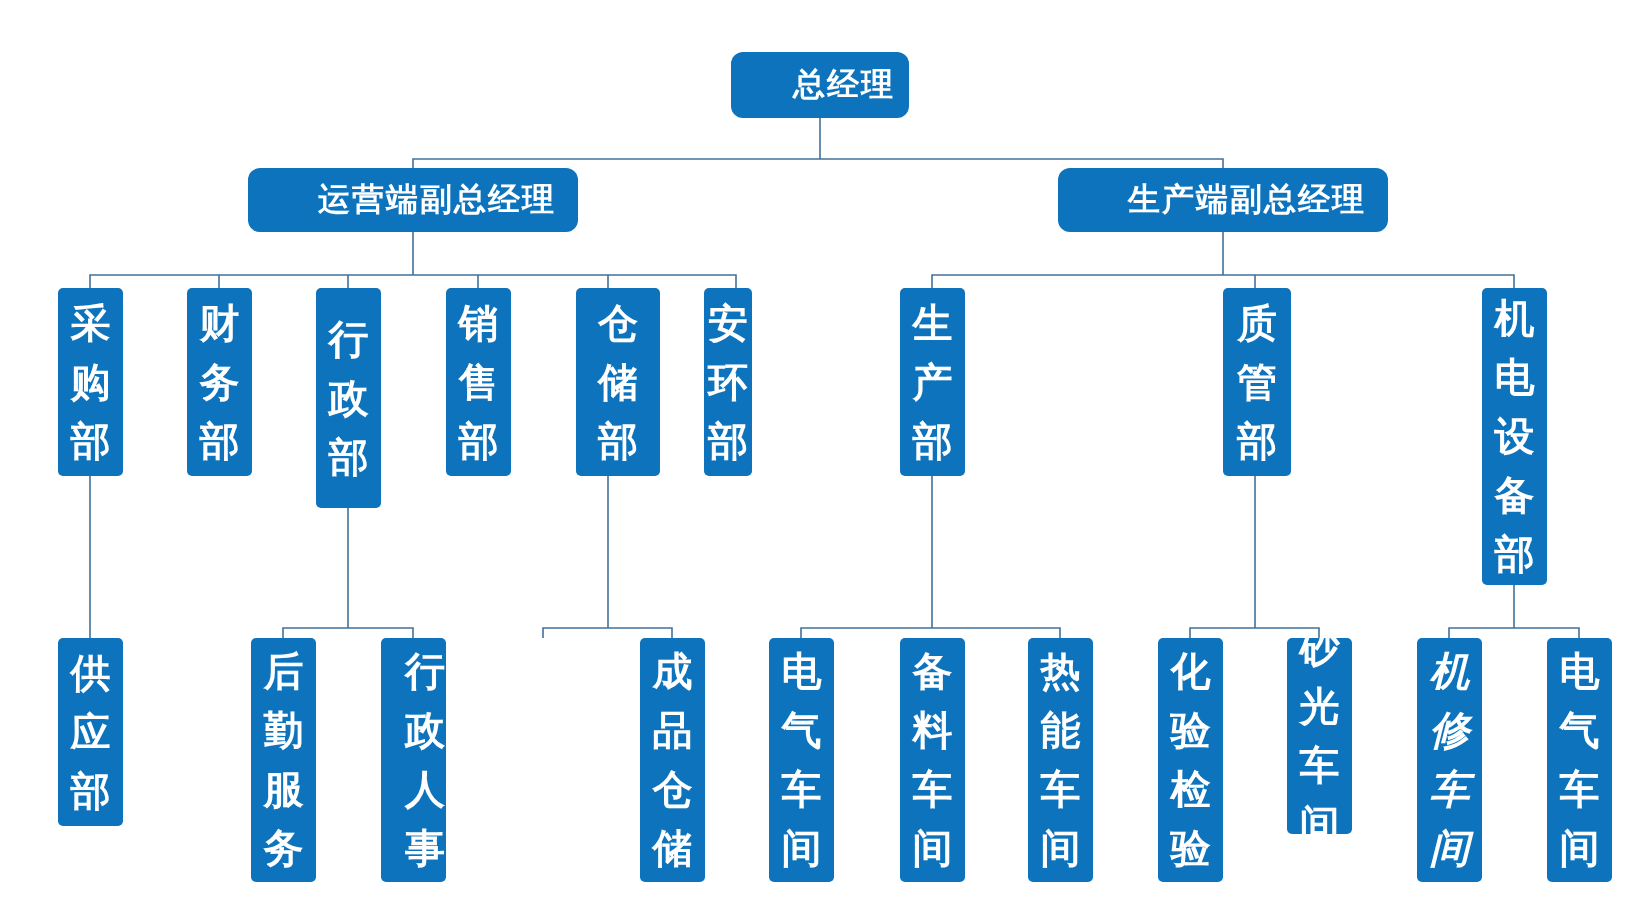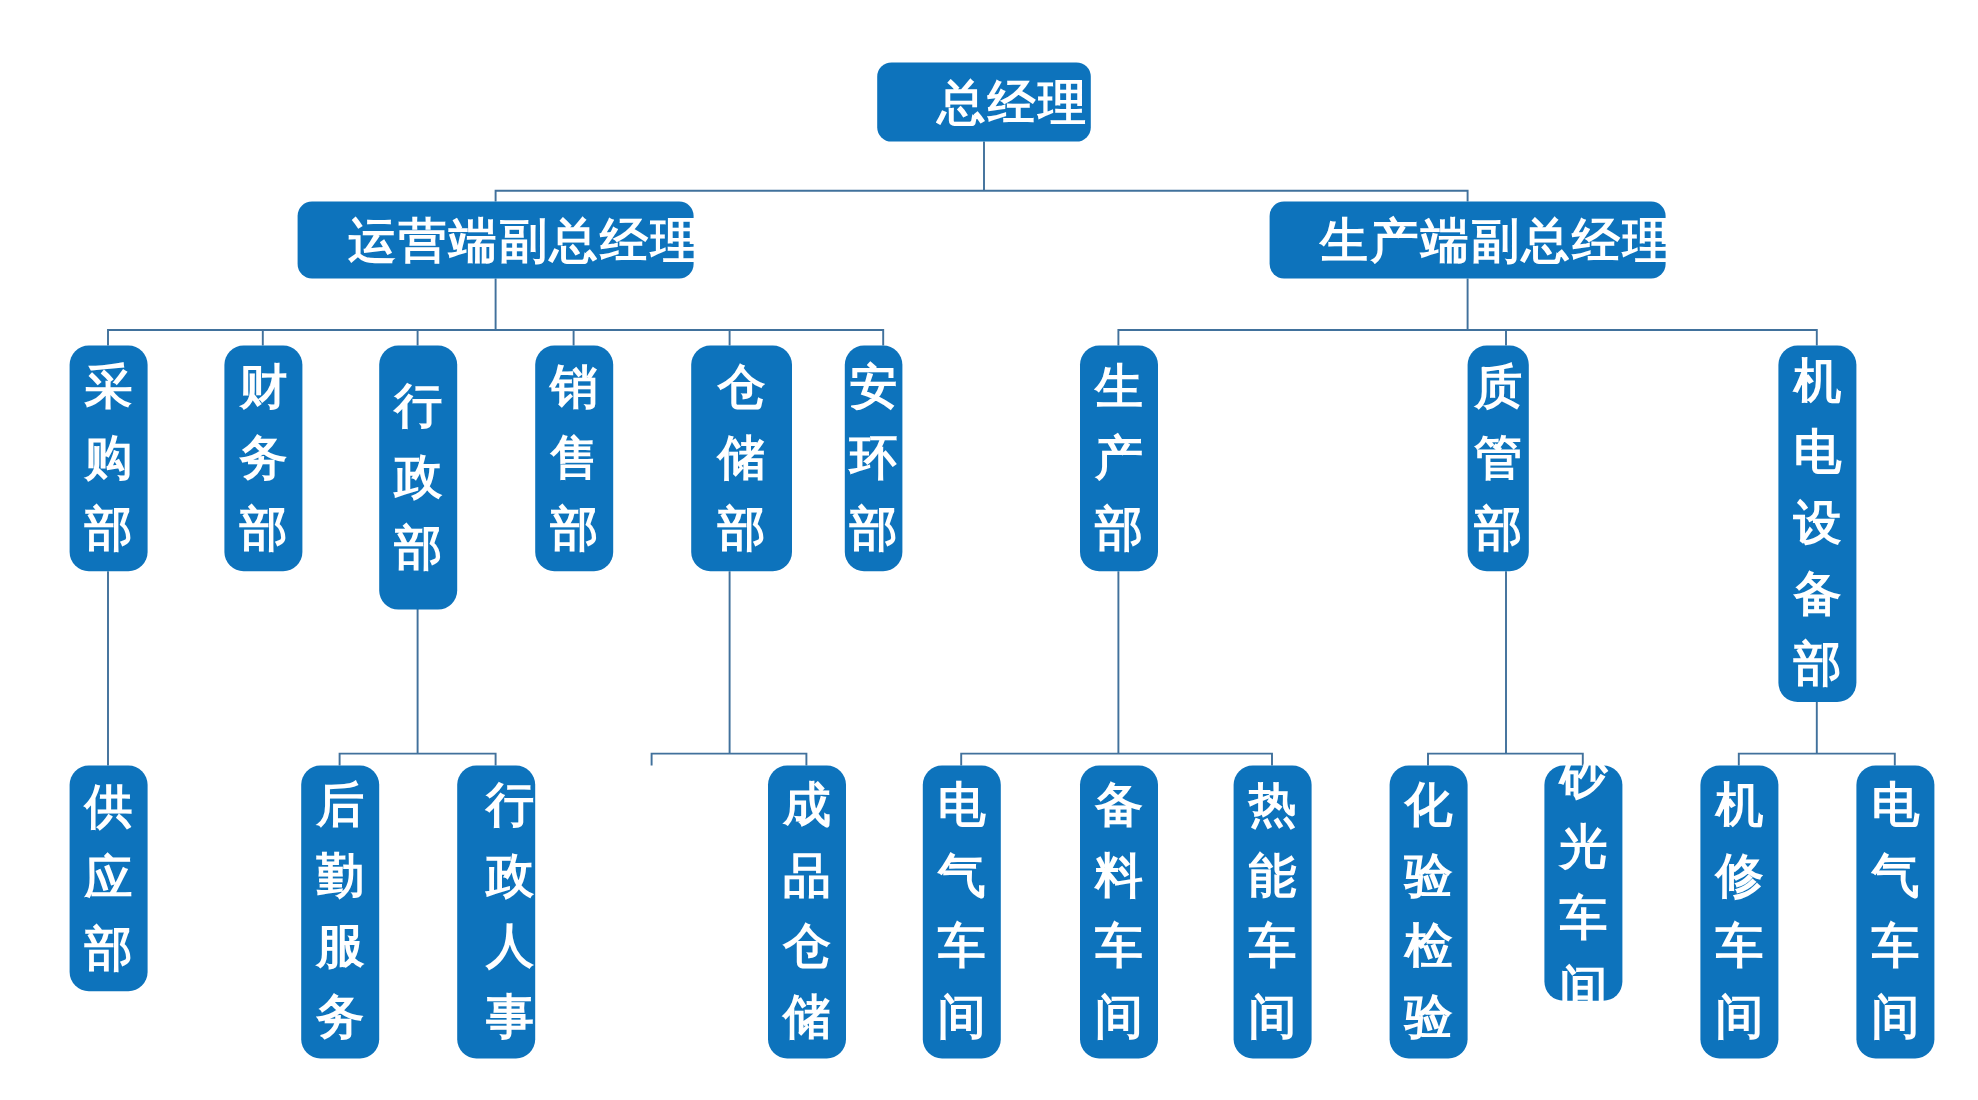--- a/index.html
+++ b/index.html
@@ -28,27 +28,27 @@
     color: #ffffff;
     font-weight: bold;
     display: flex;
     align-items: center;
     justify-content: center;
     text-align: center;
     box-sizing: border-box;
   }
   .hnode {
     border-radius: 12px;
-    font-size: 40px;
+    font-size: 32px;
     letter-spacing: 2px;
     white-space: nowrap;
     padding-left: 48px;
   }
   .vnode {
-    border-radius: 16px;
+    border-radius: 5px;
     font-size: 40px;
     line-height: 59px;
     padding: 0 12px;
     word-break: break-all;
     text-align: center;
   }
 </style>
 </head>
 <body>
 
@@ -87,29 +87,29 @@
   <div class="node hnode" style="left:1058px; top:168px; width:330px; height:64px;">生产端副总经理</div>
 
   <div class="node vnode" style="left:58px; top:288px; width:65px; height:188px;">采购部</div>
   <div class="node vnode" style="left:187px; top:288px; width:65px; height:188px;">财务部</div>
   <div class="node vnode" style="left:316px; top:288px; width:65px; height:220px;">行政部</div>
   <div class="node vnode" style="left:446px; top:288px; width:65px; height:188px;">销售部</div>
   <div class="node vnode" style="left:576px; top:288px; width:84px; height:188px;">仓储部</div>
   <div class="node vnode" style="left:704px; top:288px; width:48px; height:188px;">安环部</div>
 
   <div class="node vnode" style="left:900px; top:288px; width:65px; height:188px;">生产部</div>
-  <div class="node vnode" style="left:1223px; top:288px; width:51px; height:188px;">质管部</div>
+  <div class="node vnode" style="left:1223px; top:288px; width:68px; height:188px;">质管部</div>
   <div class="node vnode" style="left:1482px; top:288px; width:65px; height:297px;">机电设备部</div>
 
   <div class="node vnode" style="left:58px; top:638px; width:65px; height:188px;">供应部</div>
   <div class="node vnode" style="left:251px; top:638px; width:65px; height:244px;">后勤服务</div>
   <div class="node vnode" style="left:381px; top:638px; width:65px; height:244px;padding-left:35px;">行政人事</div>
   <div class="node vnode" style="left:640px; top:638px; width:65px; height:244px;">成品仓储</div>
 
   <div class="node vnode" style="left:769px; top:638px; width:65px; height:244px;">电气车间</div>
   <div class="node vnode" style="left:900px; top:638px; width:65px; height:244px;">备料车间</div>
   <div class="node vnode" style="left:1028px; top:638px; width:65px; height:244px;">热能车间</div>
   <div class="node vnode" style="left:1158px; top:638px; width:65px; height:244px;">化验检验</div>
   <div class="node vnode" style="left:1287px; top:638px; width:65px; height:196px;">砂光车间</div>
-  <div class="node vnode" style="left:1417px; top:638px; width:65px; height:244px;">机修车间</div>
+  <div class="node vnode" style="left:1417px; top:638px; width:65px; height:244px;font-style:italic;">机修车间</div>
   <div class="node vnode" style="left:1547px; top:638px; width:65px; height:244px;">电气车间</div>
 
 </div>
 
 </body></html>

